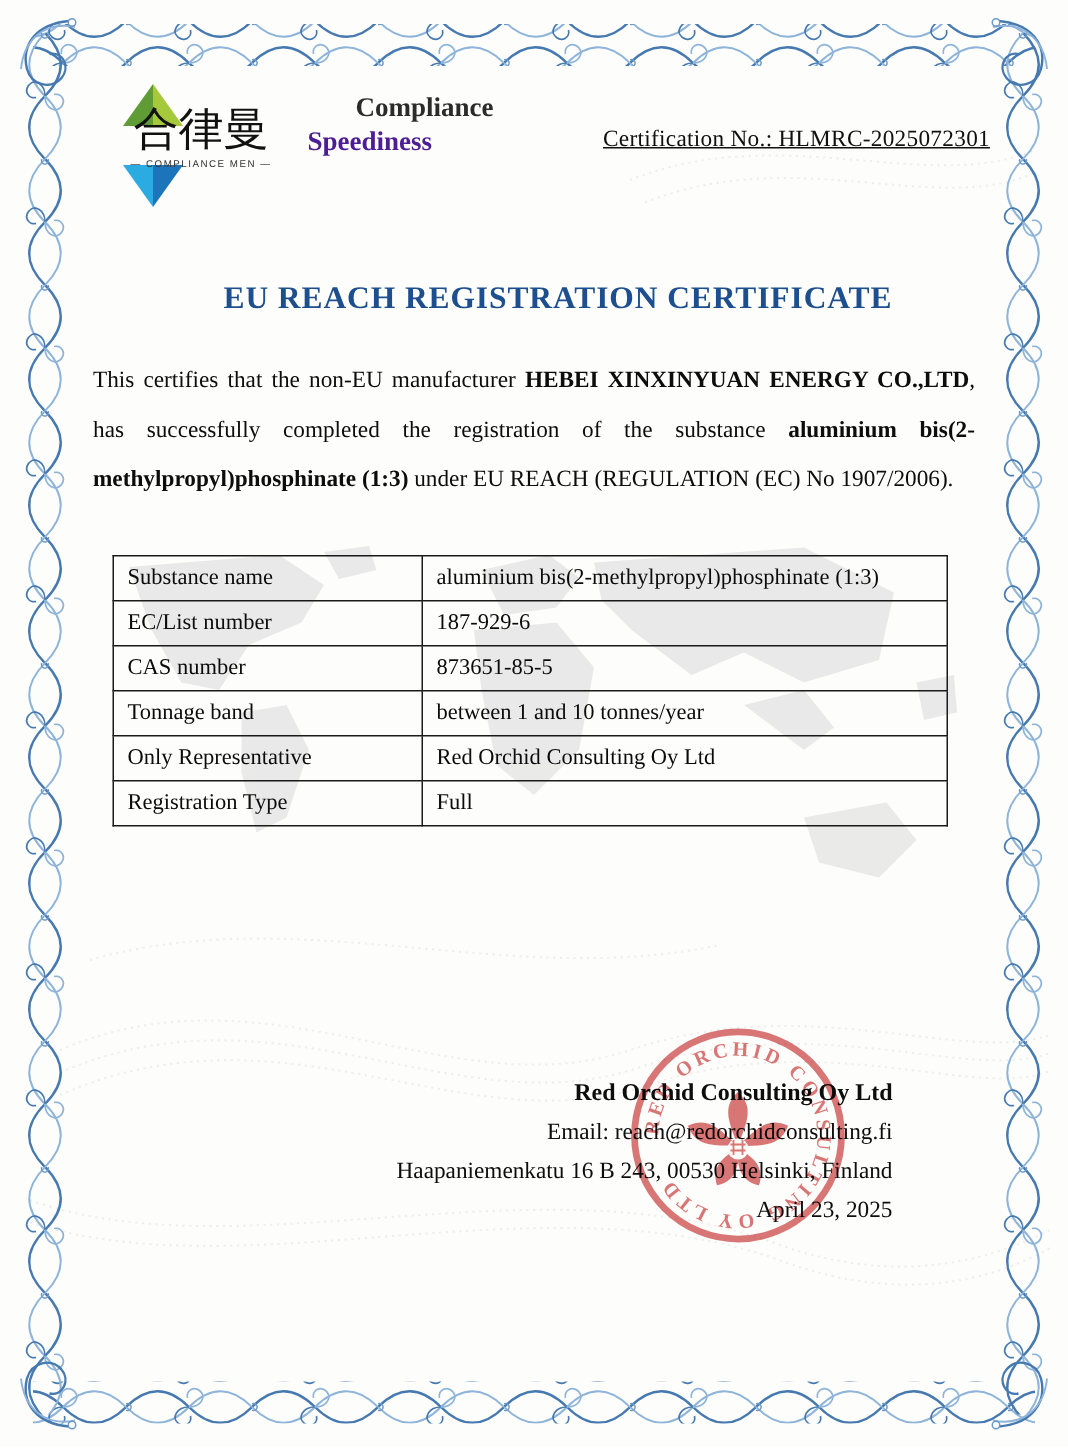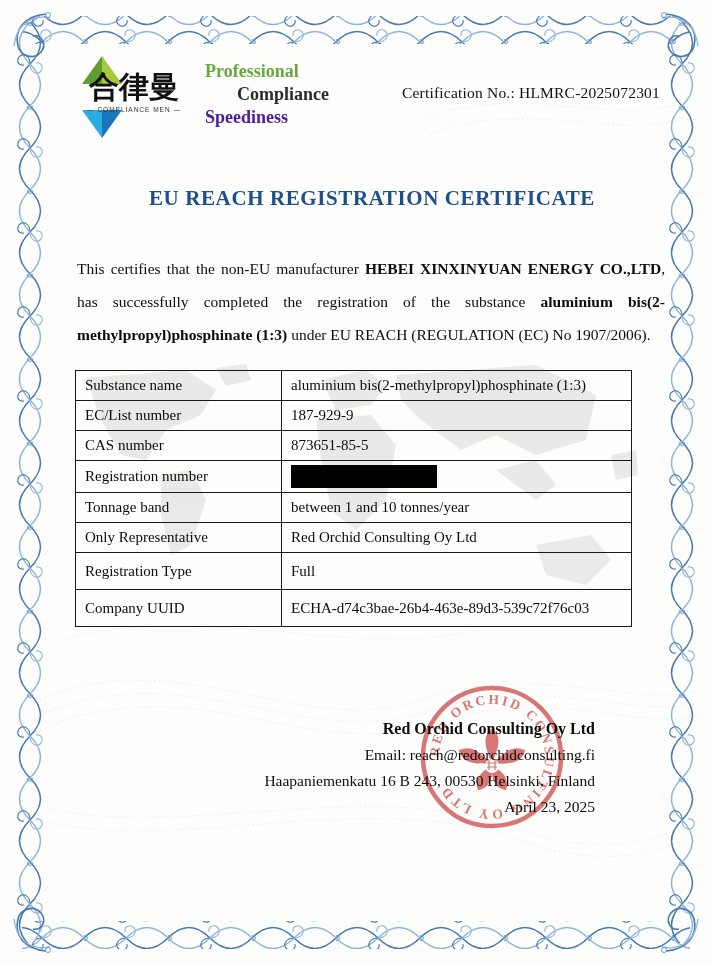--- a/index.html
+++ b/index.html
@@ -14,51 +14,51 @@
   }
   svg{display:block;}
   .layer{position:absolute;left:0;top:0;pointer-events:none;}
 
   
   .logo{position:absolute;left:68px;top:54px;width:270px;height:92px;}
   .logo-mark{position:absolute;left:0;top:0;width:132px;height:90px;}
   .logo-diamond{position:absolute;left:12px;top:2px;}
   .logo-cn{
     position:absolute;left:0;top:16px;width:132px;text-align:center;
-    font-size:30px;font-weight:700;color:#111;line-height:34px;
+    font-size:30px;font-weight:400;color:#111;line-height:34px;
     font-family:"Liberation Serif","DejaVu Sans",serif;
   }
   .logo-sub{
     position:absolute;left:0;top:52px;width:132px;text-align:center;
     font-size:6.5px;letter-spacing:1px;color:#333;
     font-family:"Liberation Sans",sans-serif;
   }
   .logo-tagline{
     position:absolute;left:137px;top:6px;width:140px;
     font-weight:700;font-size:18px;line-height:23px;
     font-family:"Liberation Serif",serif;
   }
   .tag-green{color:#6aa63e;}
   .tag-dark{color:#2b2b2b;margin-left:32px;}
   .tag-blue{color:#4c1d95;}
   .cert-no{
     position:absolute;top:84px;right:52px;
-    font-size:15.5px;color:#101010;letter-spacing:.2px;
+    font-size:15.5px;color:#101010;letter-spacing:.2px;text-decoration:underline;
   }
 
   
   .title{
     position:absolute;left:0;top:170px;width:100%;margin:16px;
     text-align:center;font-size:21px;font-weight:700;
     color:#1d4f8f;letter-spacing:.6px;
   }
 
   
   .intro{
-    position:absolute;left:62px;top:238px;width:588px;margin:15px;
+    position:absolute;left:62px;top:238px;width:588px;margin:0;
     font-size:15.5px;line-height:2.12;color:#0d0d0d;
     text-align:justify;
   }
 
   
   .map-wrap{position:absolute;left:66px;top:360px;width:576px;height:278px;z-index:0;}
   table.spec{
     position:absolute;left:75px;top:370px;width:557px;z-index:1;
     border-collapse:collapse;background:transparent;
     font-size:15px;color:#0b0b0b;
@@ -130,65 +130,56 @@
       <svg class="logo-diamond" width="44" height="82" viewBox="0 0 44 82">
         <polygon points="22,0 2,28 22,28" fill="#5f9c35"></polygon>
         <polygon points="22,0 42,28 22,28" fill="#a6c93c"></polygon>
         <polygon points="22,82 2,54 22,54" fill="#2aabe2"></polygon>
         <polygon points="22,82 42,54 22,54" fill="#1c74bb"></polygon>
       </svg>
       <div class="logo-cn">合律曼</div>
       <div class="logo-sub">— COMPLIANCE MEN —</div>
     </div>
     <div class="logo-tagline">
-      <div class="tag-green">Professional</div>
       <div class="tag-dark">Compliance</div>
       <div class="tag-blue">Speediness</div>
     </div>
   </div>
 
   <div class="cert-no">Certification No.: HLMRC-2025072301</div>
 
   <h1 class="title">EU REACH REGISTRATION CERTIFICATE</h1>
 
   <p class="intro"><span>This certifies that the non-EU manufacturer </span><b>HEBEI XINXINYUAN ENERGY CO.,LTD</b><span>, has successfully completed the registration of the substance </span><b>aluminium bis(2-methylpropyl)phosphinate (1:3)</b><span> under EU REACH (REGULATION (EC) No 1907/2006).</span></p>
 
   <table class="spec">
     <tbody>
       <tr>
         <td class="lbl">Substance name</td>
         <td>aluminium bis(2-methylpropyl)phosphinate (1:3)</td>
       </tr>
       <tr>
         <td class="lbl">EC/List number</td>
-        <td>187-929-9</td>
+        <td>187-929-6</td>
       </tr>
       <tr>
         <td class="lbl">CAS number</td>
         <td>873651-85-5</td>
       </tr>
       <tr>
-        <td class="lbl">Registration number</td>
-        <td><span class="redacted-bar"></span></td>
-      </tr>
-      <tr>
         <td class="lbl">Tonnage band</td>
         <td>between 1 and 10 tonnes/year</td>
       </tr>
       <tr>
         <td class="lbl">Only Representative</td>
         <td>Red Orchid Consulting Oy Ltd</td>
       </tr>
       <tr>
         <td class="lbl">Registration Type</td>
         <td>Full</td>
-      </tr>
-      <tr>
-        <td class="lbl">Company UUID</td>
-        <td>ECHA-d74c3bae-26b4-463e-89d3-539c72f76c03</td>
       </tr>
     </tbody>
   </table>
 
   <div class="issuer">
     <div class="f-company">Red Orchid Consulting Oy Ltd</div>
     <div>Email: reach@redorchidconsulting.fi</div>
     <div>Haapaniemenkatu 16 B 243, 00530 Helsinki, Finland</div>
     <div>April 23, 2025</div>
   </div>

